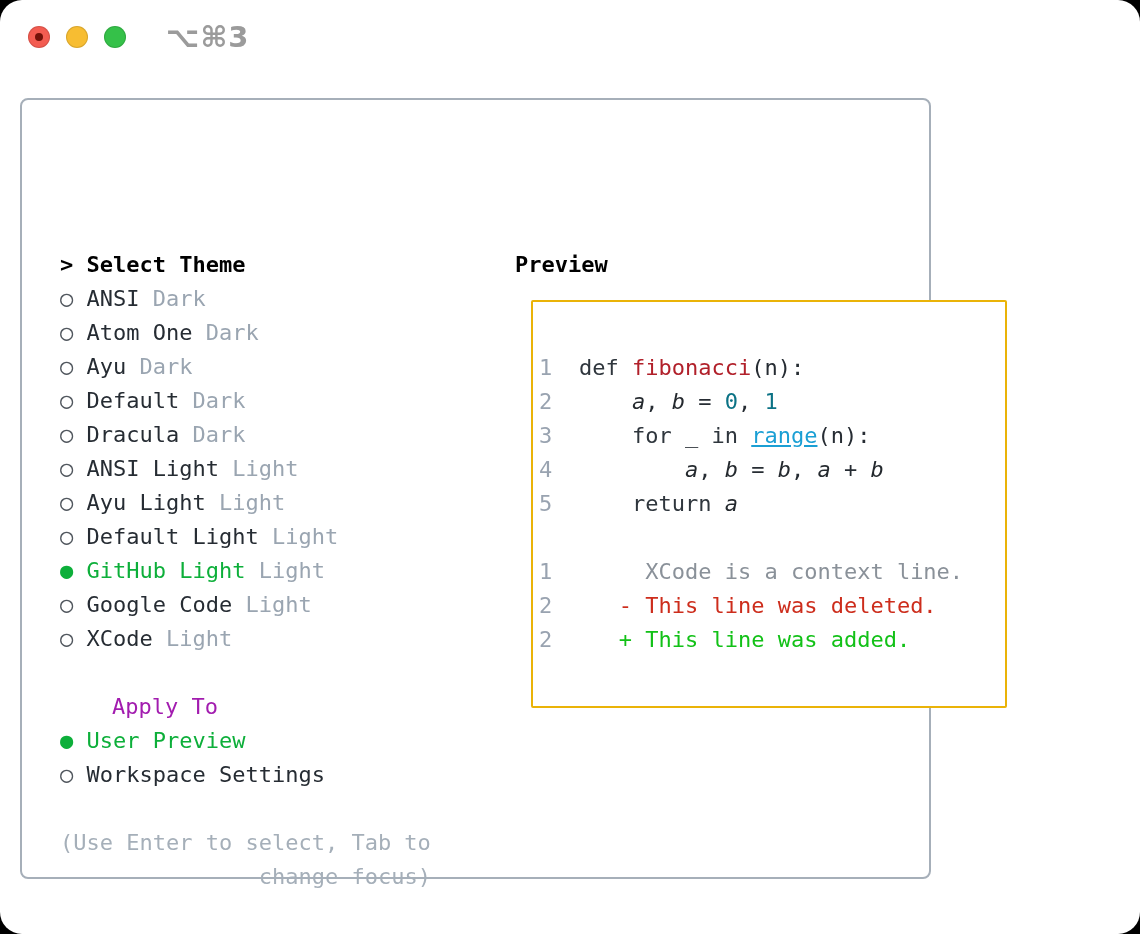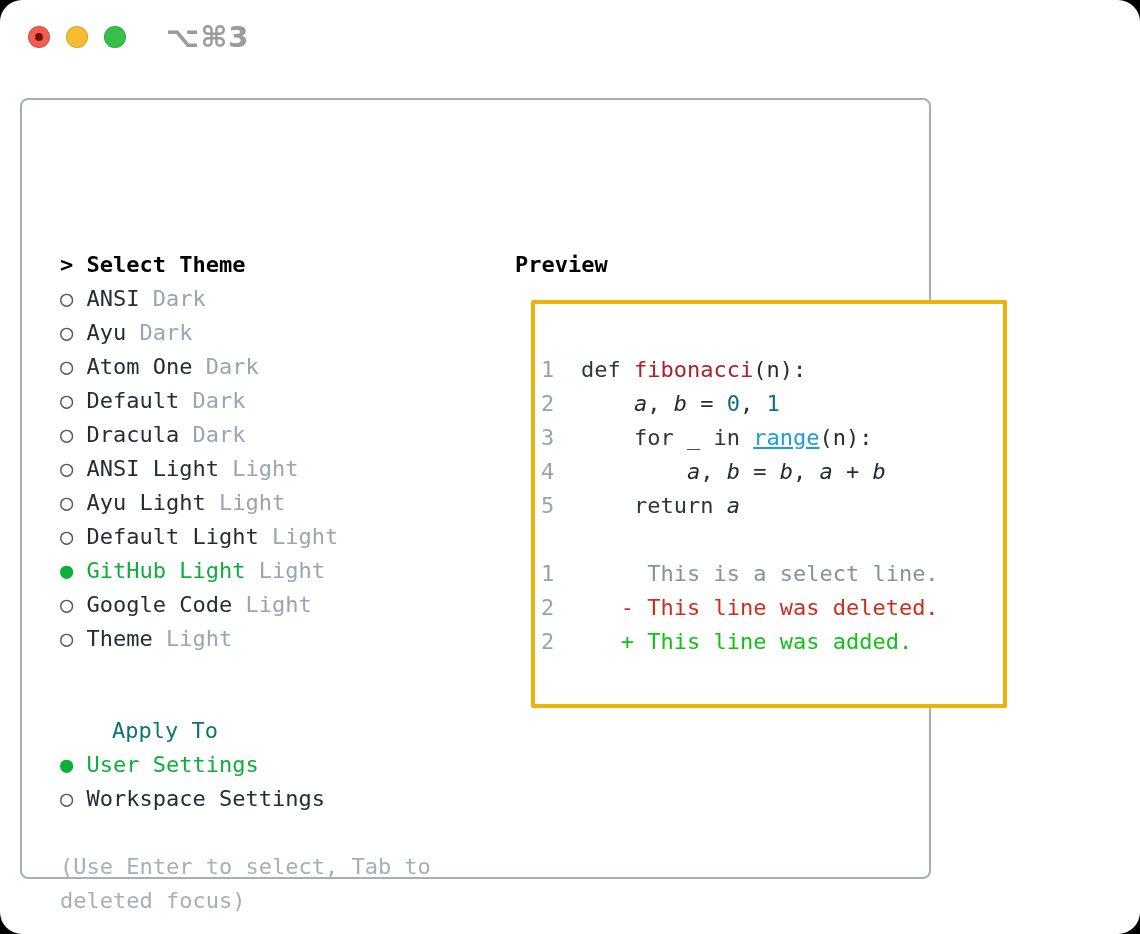--- a/index.html
+++ b/index.html
@@ -32,30 +32,30 @@
     background:#fff;
   }
   
   .leftcol{position:absolute;left:38px;top:148px;}
   .row{height:34px;line-height:34px;font-size:22px;white-space:pre;margin:0;}
   .hdr{font-weight:bold;color:#000000;}
   .pfx{color:#51575e;}
   .tname{color:#262c33;}
   .tvar{color:#9aa5b1;}
   .row.sel .pfx,.row.sel .tname{color:var(--selection-green);}
-  .subhdr{color:#0f766e;padding-left:26px;margin-top:24px;}
-  .hint{color:#a5afb9;}
+  .subhdr{color:#a21caf;padding-left:26px;}
+  .hint{color:#a5afb9;text-align:right;}
   
   .preview-label{
     position:absolute;left:493px;top:148px;height:34px;line-height:34px;
     font-size:22px;font-weight:bold;color:#000;white-space:pre;
   }
   .pbox{
     position:absolute;left:509px;top:200px;width:476px;height:408px;
-    box-sizing:border-box;border:4px solid #eab308;border-radius:2px;
+    box-sizing:border-box;border:2px solid #eab308;border-radius:2px;
     padding:49px 0 0 6px;background:#fff;
   }
   .pline{height:34px;line-height:34px;font-size:22px;white-space:pre;margin:0;
          font-family:inherit;}
   .tk-ln{display:inline-block;width:40px;color:#99a3b0;}
   .tk-code{color:#262c33;}
   .tk-kw{color:#2f363d;}
   .tk-fn{color:var(--function-red);}
   .tk-numlit{color:var(--number-teal);}
   .tk-call{color:var(--call-blue);text-decoration:underline;}
@@ -75,45 +75,45 @@
     </div>
     <div class="light light-min"></div>
     <div class="light light-max"></div>
     <div class="win-title">⌥⌘3</div>
   </div>
 
   <div class="panel">
     <div class="leftcol">
         <div class="row hdr"><span class="hdr">&gt; </span><span class="hdr">Select Theme</span></div>
         <div class="row"><span class="pfx">○ </span><span class="tname">ANSI</span><span class="tvar"> </span><span class="tvar">Dark</span></div>
+        <div class="row"><span class="pfx">○ </span><span class="tname">Atom One</span><span class="tvar"> </span><span class="tvar">Dark</span></div>
         <div class="row"><span class="pfx">○ </span><span class="tname">Ayu</span><span class="tvar"> </span><span class="tvar">Dark</span></div>
-        <div class="row"><span class="pfx">○ </span><span class="tname">Atom One</span><span class="tvar"> </span><span class="tvar">Dark</span></div>
         <div class="row"><span class="pfx">○ </span><span class="tname">Default</span><span class="tvar"> </span><span class="tvar">Dark</span></div>
         <div class="row"><span class="pfx">○ </span><span class="tname">Dracula</span><span class="tvar"> </span><span class="tvar">Dark</span></div>
         <div class="row"><span class="pfx">○ </span><span class="tname">ANSI Light</span><span class="tvar"> </span><span class="tvar">Light</span></div>
         <div class="row"><span class="pfx">○ </span><span class="tname">Ayu Light</span><span class="tvar"> </span><span class="tvar">Light</span></div>
         <div class="row"><span class="pfx">○ </span><span class="tname">Default Light</span><span class="tvar"> </span><span class="tvar">Light</span></div>
         <div class="row sel"><span class="pfx">● </span><span class="tname">GitHub Light</span><span class="tvar"> </span><span class="tvar">Light</span></div>
         <div class="row"><span class="pfx">○ </span><span class="tname">Google Code</span><span class="tvar"> </span><span class="tvar">Light</span></div>
-        <div class="row"><span class="pfx">○ </span><span class="tname">Theme</span><span class="tvar"> </span><span class="tvar">Light</span></div>
+        <div class="row"><span class="pfx">○ </span><span class="tname">XCode</span><span class="tvar"> </span><span class="tvar">Light</span></div>
         <div class="row"></div>
         <div class="row subhdr"><span class="subhdr">Apply To</span></div>
-        <div class="row sel"><span class="pfx">● </span><span class="tname">User Settings</span></div>
+        <div class="row sel"><span class="pfx">● </span><span class="tname">User Preview</span></div>
         <div class="row"><span class="pfx">○ </span><span class="tname">Workspace Settings</span></div>
         <div class="row"></div>
         <div class="row hint"><span class="hint">(Use Enter to select, Tab to</span></div>
-        <div class="row hint"><span class="hint">deleted focus)</span></div>
+        <div class="row hint"><span class="hint">change focus)</span></div>
       </div>
     <div class="preview-label">Preview</div>
     <div class="pbox">
         <pre class="pline"><span class="tk-ln">1</span><span class="tk-kw">def </span><span class="tk-fn">fibonacci</span><span class="tk-code">(n):</span></pre>
         <pre class="pline"><span class="tk-ln">2</span><span class="tk-code">    </span><span class="tk-var">a</span><span class="tk-code">, </span><span class="tk-var">b</span><span class="tk-code"> = </span><span class="tk-numlit">0</span><span class="tk-code">, </span><span class="tk-numlit">1</span></pre>
         <pre class="pline"><span class="tk-ln">3</span><span class="tk-code">    </span><span class="tk-kw">for</span><span class="tk-code"> _ </span><span class="tk-kw">in</span><span class="tk-code"> </span><span class="tk-call">range</span><span class="tk-code">(n):</span></pre>
         <pre class="pline"><span class="tk-ln">4</span><span class="tk-code">        </span><span class="tk-var">a</span><span class="tk-code">, </span><span class="tk-var">b</span><span class="tk-code"> = </span><span class="tk-var">b</span><span class="tk-code">, </span><span class="tk-var">a</span><span class="tk-code"> + </span><span class="tk-var">b</span></pre>
         <pre class="pline"><span class="tk-ln">5</span><span class="tk-code">    </span><span class="tk-kw">return</span><span class="tk-code"> </span><span class="tk-var">a</span></pre>
         <pre class="pline"></pre>
-        <pre class="pline"><span class="tk-ln">1</span><span class="tk-ctx">     This is a select line.</span></pre>
+        <pre class="pline"><span class="tk-ln">1</span><span class="tk-ctx">     XCode is a context line.</span></pre>
         <pre class="pline"><span class="tk-ln">2</span><span class="tk-del">   - This line was deleted.</span></pre>
         <pre class="pline"><span class="tk-ln">2</span><span class="tk-add">   + This line was added.</span></pre>
       </div>
   </div>
 
 </div>
 
 </body></html>

